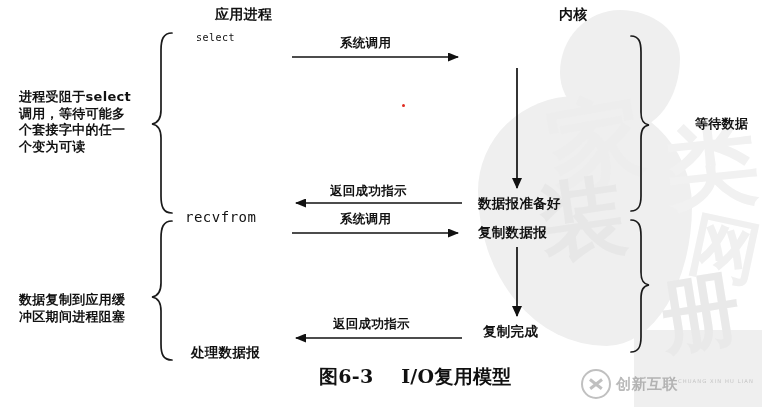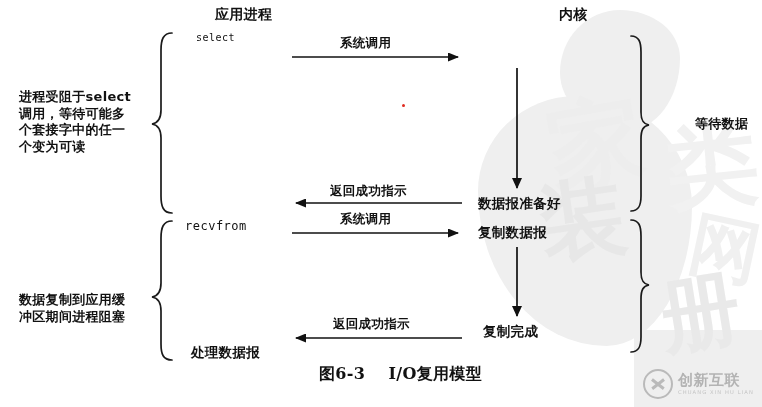--- a/index.html
+++ b/index.html
@@ -62,21 +62,21 @@
   }
   .side-note {
     font-size: 13px;
     font-weight: bold;
   }
   .arrow-label {
     font-size: 12.5px;
     font-weight: bold;
   }
   .caption {
-    font-size: 16px;
+    font-size: 19px;
     font-weight: bold;
     font-family: "DejaVu Serif", "Liberation Serif", serif;
     padding-left: 36px;
   }
 
   
   #vectors {
     position: absolute;
     left: 0;
     top: 0;
@@ -117,21 +117,21 @@
     content: "";
     position: absolute;
     left: 50%;
     top: 50%;
     width: 15px;
     height: 2.6px;
     background: #9a9a9a;
   }
   #logo .mark::before { transform: translate(-50%,-50%) rotate(38deg); }
   #logo .mark::after  { transform: translate(-50%,-50%) rotate(-38deg); }
-  #logo .words { display: flex; flex-direction: column; line-height: 1; }
+  #logo .words { display: flex; line-height: 1; }
   #logo .zh {
     font-size: 15px;
     font-weight: bold;
     color: #8f8f8f;
     font-family: "DejaVu Sans", "Liberation Sans", sans-serif;
     letter-spacing: 0.5px;
   }
   #logo .py {
     font-size: 5.2px;
     color: #a8a8a8;
@@ -192,21 +192,21 @@
     <line x1="462" y1="338" x2="296" y2="338" stroke="#111" stroke-width="1.7" marker-end="url(#ahL)"></line>
 
     <line x1="517" y1="68" x2="517" y2="188" stroke="#111" stroke-width="1.7" marker-end="url(#ahD)"></line>
     <line x1="517" y1="247" x2="517" y2="316" stroke="#111" stroke-width="1.7" marker-end="url(#ahD)"></line>
   </svg>
 
   <div class="cn col-head" style="left:191px;top:6px;">应用进程</div>
   <div class="cn col-head" style="left:535px;top:6px;">内核</div>
 
   <div class="mono" style="left:196px;top:32px;font-size:10px;">select</div>
-  <div class="mono" style="left:185px;top:219px;font-size:12px;">recvfrom</div>
+  <div class="mono" style="left:185px;top:209px;font-size:14px;">recvfrom</div>
   <div class="cn node-label" style="left:191px;top:344px;">处理数据报</div>
 
   <div class="cn node-label" style="left:478px;top:195px;">数据报准备好</div>
   <div class="cn node-label" style="left:478px;top:224px;">复制数据报</div>
   <div class="cn node-label" style="left:483px;top:323px;">复制完成</div>
 
   <div class="cn arrow-label" style="left:340px;top:35px;">系统调用</div>
   <div class="cn arrow-label" style="left:330px;top:183px;">返回成功指示</div>
   <div class="cn arrow-label" style="left:340px;top:211px;">系统调用</div>
   <div class="cn arrow-label" style="left:333px;top:316px;">返回成功指示</div>

